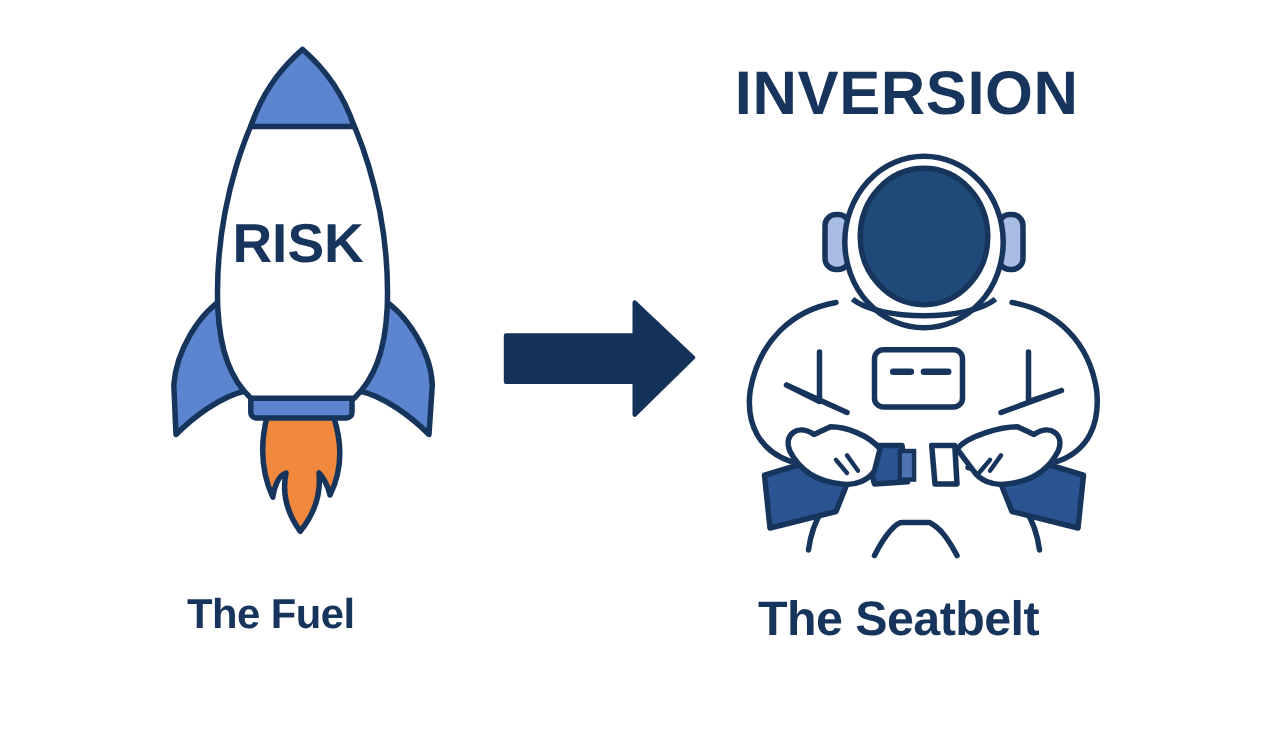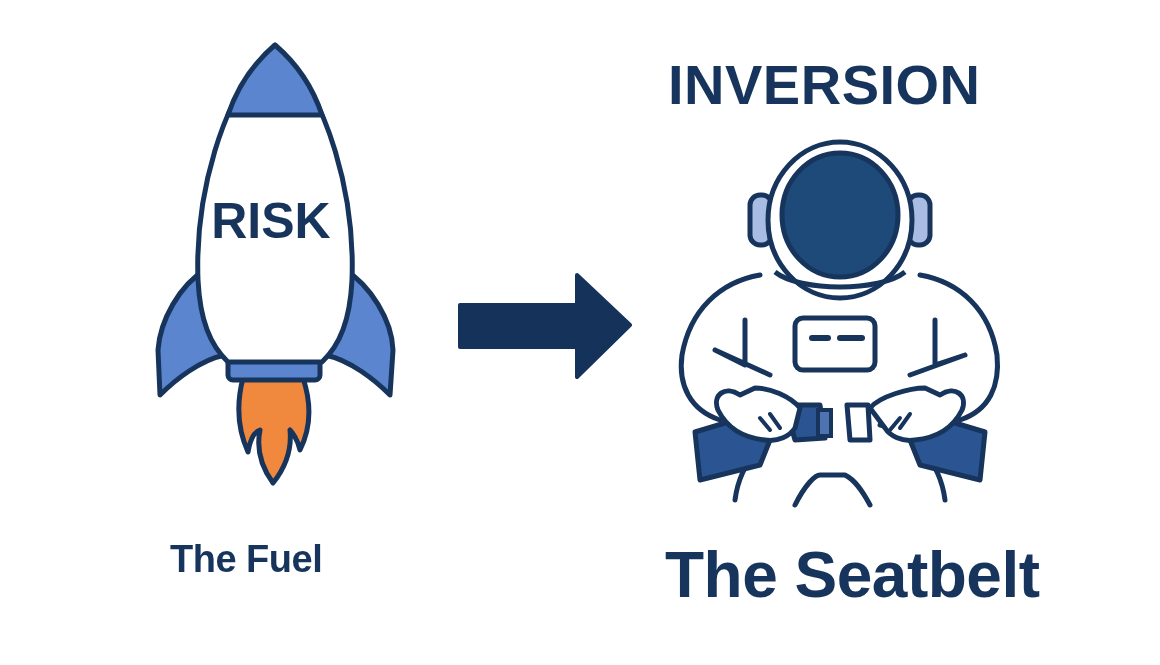--- a/index.html
+++ b/index.html
@@ -6,21 +6,21 @@
     body {
       width: 1160px; height: 665px; background: #ffffff; position: relative; overflow: hidden;
       font-family: "Liberation Sans", "DejaVu Sans", sans-serif;
     }
     .abs { position: absolute; }
     .label {
       color: #17355c; font-weight: 700; white-space: nowrap; letter-spacing: -0.5px;
     }
     #title { left: 668px; top: 52px; font-size: 56px; letter-spacing: 0.5px; }
     #fuel-caption { left: 170px; top: 538px; font-size: 38px; }
-    #seatbelt-caption { left: 665px; top: 538px; font-size: 64px; }
+    #seatbelt-caption { left: 689px; top: 538px; font-size: 44px; }
     svg { position: absolute; overflow: visible; }
     .rocket-text {
       font-family: "Liberation Sans", "DejaVu Sans", sans-serif; font-weight: 700; font-size: 50px; fill: #17355c;
     }
   </style>
 </head>
 <body>
 
 <div id="title" class="abs label">INVERSION</div>
 

